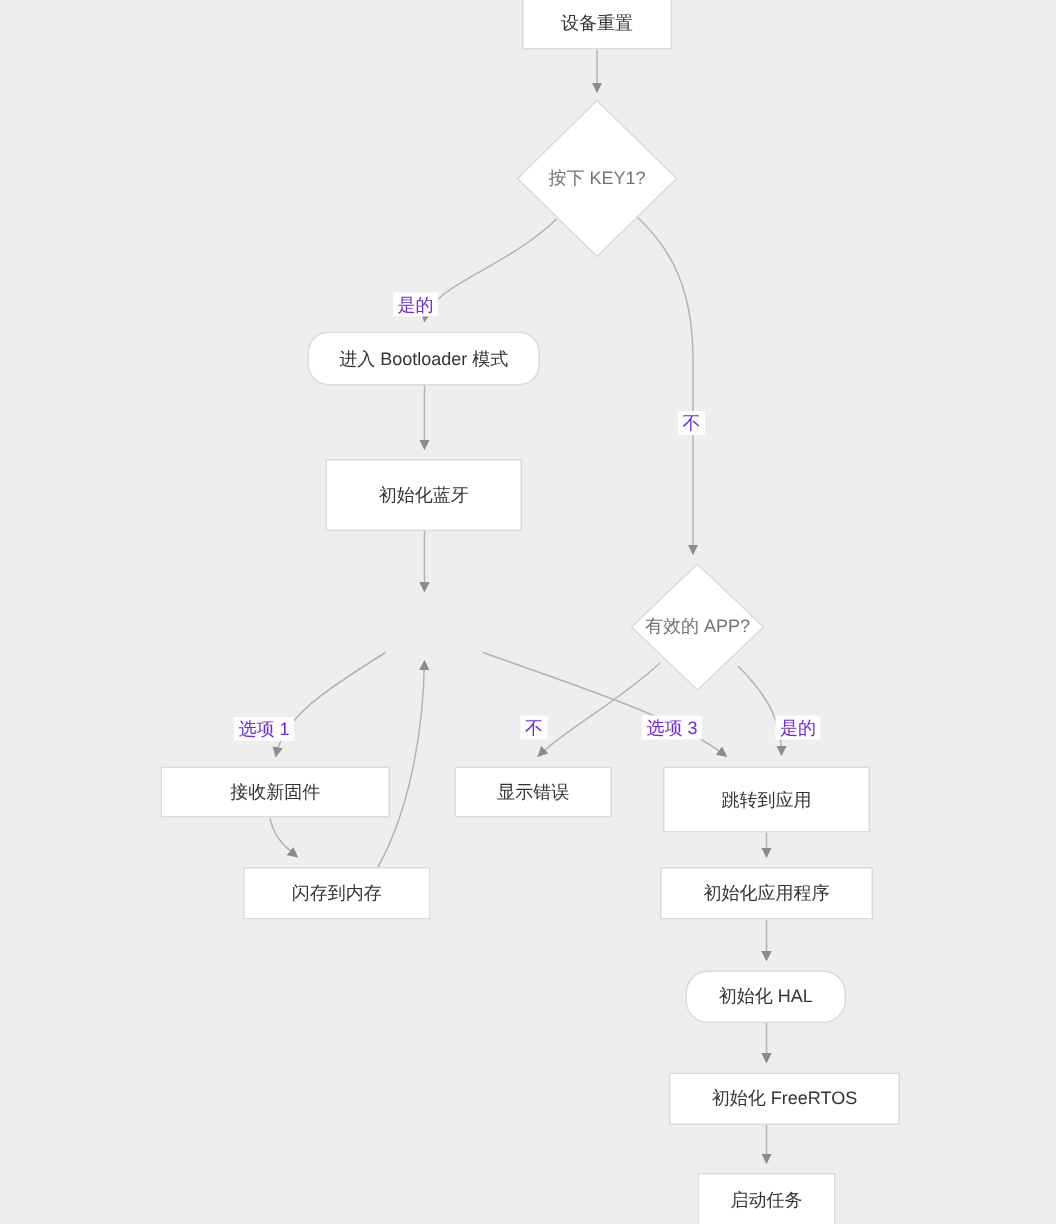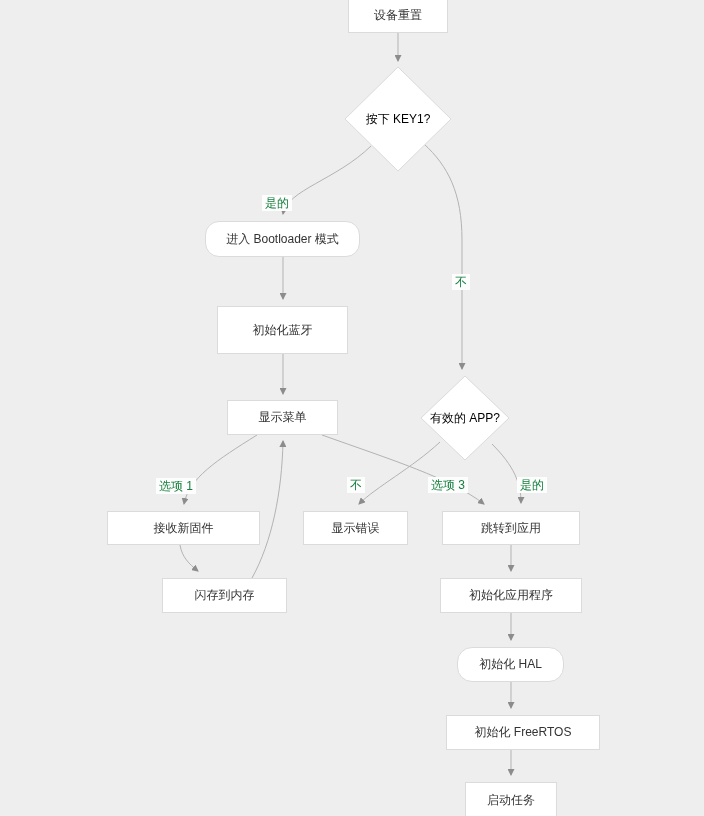--- a/index.html
+++ b/index.html
@@ -3,23 +3,23 @@
 <meta charset="utf-8">
 <style>
   html,body{margin:0;padding:0;background:#eeeeee;}
   #canvas{position:relative;width:704px;height:816px;background:#eeeeee;overflow:hidden;
           font-family:"Liberation Sans","DejaVu Sans",sans-serif;color:#333333;}
   #edge-layer{position:absolute;left:0;top:0;width:704px;height:816px;}
   .node{position:absolute;display:flex;align-items:center;justify-content:center;
         background:#ffffff;border:1px solid #dbdbdb;box-sizing:border-box;
         font-size:12px;color:#333333;white-space:nowrap;}
   .diamond-label{position:absolute;transform:translate(-50%,-50%);font-size:12px;
-        color:#000000;white-space:nowrap;overflow:hidden;text-align:center;}
+        color:#737373;white-space:nowrap;overflow:hidden;text-align:center;}
   .edge-label{position:absolute;transform:translate(-50%,-50%);background:#fdfdfd;
-        color:#15803d;font-size:12px;line-height:14px;padding:1px 3px;white-space:nowrap;}
+        color:#6d28d9;font-size:12px;line-height:14px;padding:1px 3px;white-space:nowrap;}
 </style>
 </head>
 <body>
 
 <div id="canvas">
 
   <svg id="edge-layer" width="704" height="816" viewBox="0 0 704 816">
     <defs>
       <marker id="arrow" viewBox="0 0 10 10" refX="8.5" refY="5" markerWidth="7" markerHeight="7" orient="auto-start-reverse">
         <path d="M0,0 L10,5 L0,10 z" fill="#8c8c8c"></path>
@@ -47,27 +47,26 @@
       <polygon points="465,376 509,418 465,460 421,418"></polygon>
     </g>
   </svg>
 
   <div class="node" style="left:348px;top:-3px;width:100px;height:36px;">设备重置</div>
 
   <div class="node" style="left:205px;top:221px;width:155px;height:36px;border-radius:14px;">进入 Bootloader 模式</div>
 
   <div class="node" style="left:217px;top:306px;width:131px;height:48px;">初始化蓝牙</div>
 
-  <div class="node" style="left:227px;top:400px;width:111px;height:35px;">显示菜单</div>
 
   <div class="node" style="left:107px;top:511px;width:153px;height:34px;">接收新固件</div>
 
   <div class="node" style="left:303px;top:511px;width:105px;height:34px;">显示错误</div>
 
-  <div class="node" style="left:442px;top:511px;width:138px;height:34px;">跳转到应用</div>
+  <div class="node" style="left:442px;top:511px;width:138px;height:44px;">跳转到应用</div>
 
   <div class="node" style="left:162px;top:578px;width:125px;height:35px;">闪存到内存</div>
 
   <div class="node" style="left:440px;top:578px;width:142px;height:35px;">初始化应用程序</div>
 
   <div class="node" style="left:457px;top:647px;width:107px;height:35px;border-radius:15px;">初始化 HAL</div>
 
   <div class="node" style="left:446px;top:715px;width:154px;height:35px;">初始化 FreeRTOS</div>
 
   <div class="node" style="left:465px;top:782px;width:92px;height:36px;">启动任务</div>

